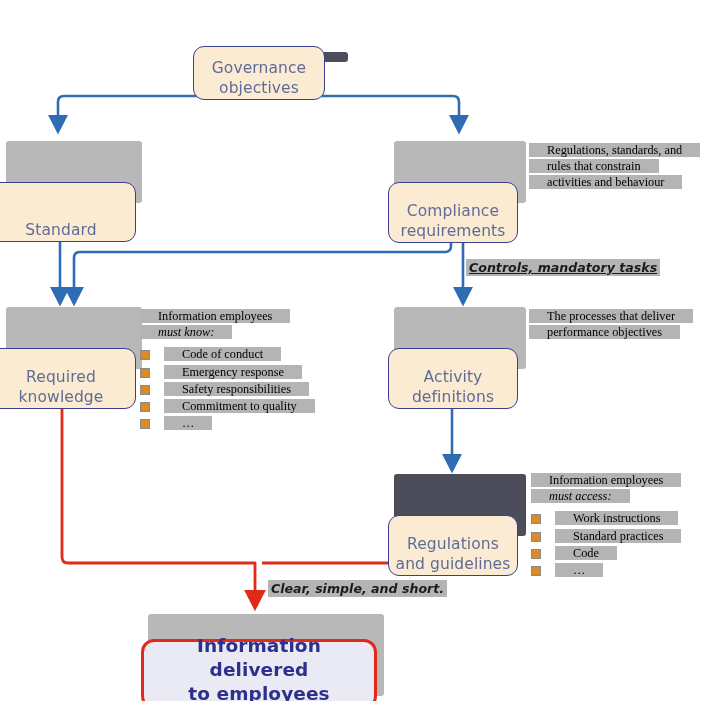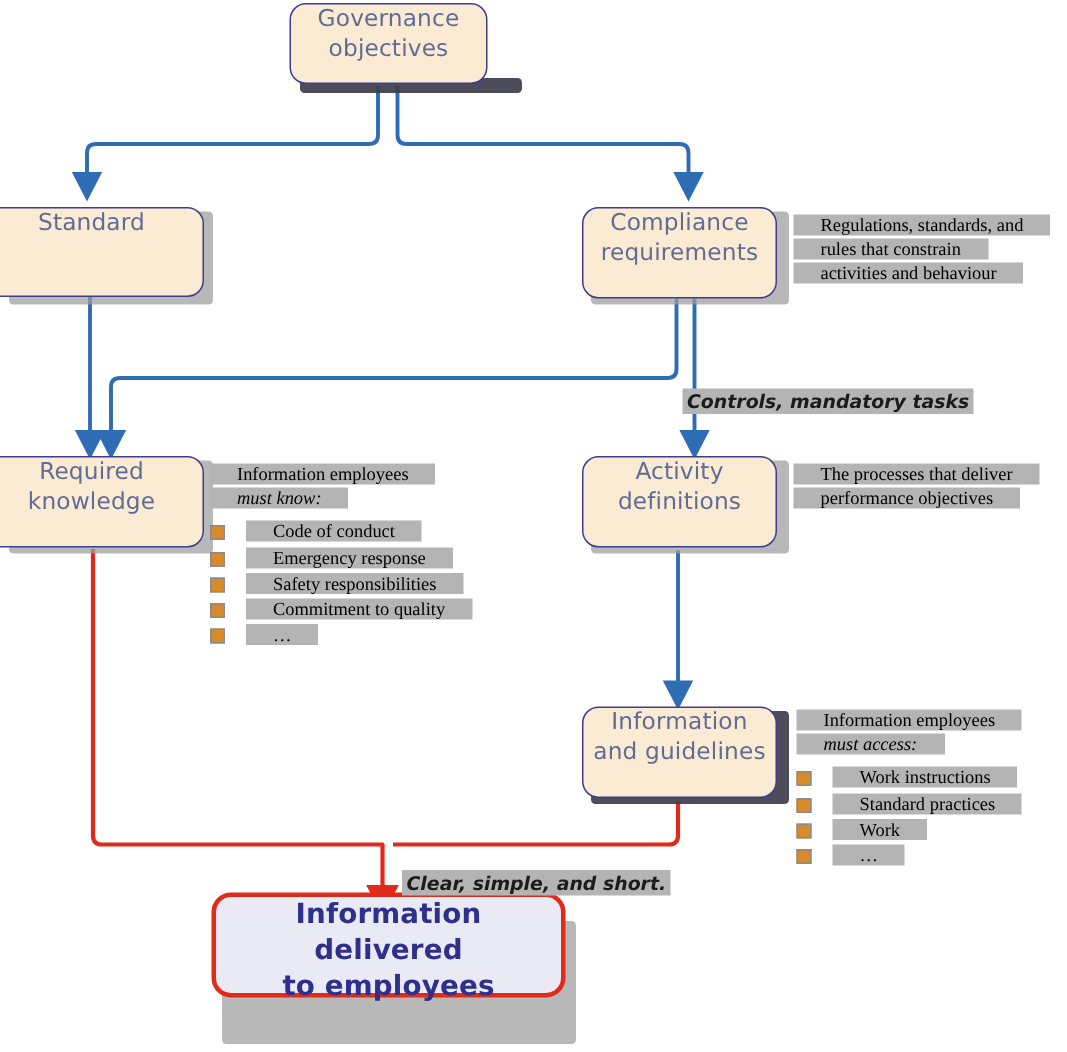--- a/index.html
+++ b/index.html
@@ -8,24 +8,25 @@
     font-family:"DejaVu Sans","Liberation Sans",sans-serif;
   }
   #stage{position:absolute;left:0;top:0;width:711px;height:701px;}
   #edges{position:absolute;left:0;top:0;width:711px;height:701px;}
 
   
   .node{
     position:absolute;box-sizing:border-box;
     border:1.6px solid #3b3f8f;border-radius:11px;
     background:#fbebd3;
-    display:flex;align-items:flex-start;justify-content:center;text-align:center;
+    display:flex;align-items:flex-end;justify-content:center;text-align:center;
     color:#5f6c98;font-size:15.5px;line-height:1.28;
     letter-spacing:.1px;
     z-index:6;
+    margin-top:44px;
   }
   .node .lbl{display:block;padding:0 6px;}
   .shadow{
     position:absolute;background:#9c9c9c;opacity:.72;border-radius:3px;z-index:3;
   }
   .shadow.dark{background:#3d3d4d;opacity:.92;}
 
   
   .node.terminal{
     border:3px solid #e02b1b;border-radius:13px;background:#e9eaf4;
@@ -137,21 +138,21 @@
 
   <div class="node" style="left:388px;top:304px;width:130px;height:61px;">
     <span class="lbl">
       <span>Activity</span><br>
       <span>definitions</span>
     </span>
   </div>
 
   <div class="node" style="left:388px;top:471px;width:130px;height:61px;">
     <span class="lbl">
-      <span>Information</span><br>
+      <span>Regulations</span><br>
       <span>and guidelines</span>
     </span>
   </div>
 
   <div class="node terminal" style="left:141px;top:595px;width:236px;height:70px;">
     <span class="lbl">
       <span>Information delivered</span><br>
       <span>to employees</span>
     </span>
   </div>
@@ -178,22 +179,22 @@
     <span class="line"><span class="hl">The processes that deliver</span></span>
     <span class="line"><span class="hl">performance objectives</span></span>
   </div>
 
   <div class="anno" style="left:531px;top:472px;">
     <span class="line"><span class="hl">Information employees</span></span>
     <span class="line"><span class="hl em">must access:</span></span>
     <ul>
       <li><span class="bullet"></span><span class="hl">Work instructions</span></li>
       <li><span class="bullet"></span><span class="hl">Standard practices</span></li>
-      <li><span class="bullet"></span><span class="hl">Work</span></li>
+      <li><span class="bullet"></span><span class="hl">Code</span></li>
       <li><span class="bullet"></span><span class="hl">…</span></li>
     </ul>
   </div>
 
-  <div class="edgelabel" style="left:455px;top:259px;">Controls, mandatory tasks</div>
+  <div class="edgelabel" style="left:466px;top:259px;text-decoration:underline;">Controls, mandatory tasks</div>
 
   <div class="edgelabel" style="left:268px;top:580px;">Clear, simple, and short.</div>
 
 </div>
 
 </body></html>

